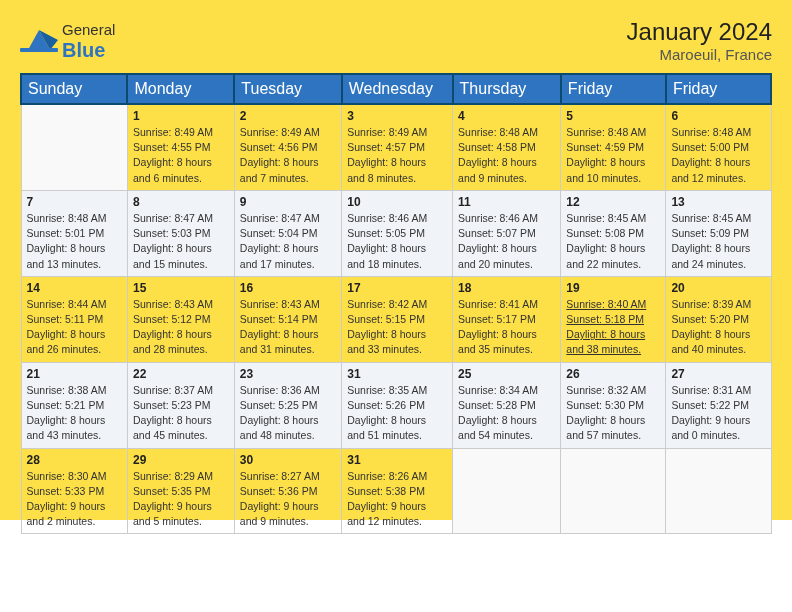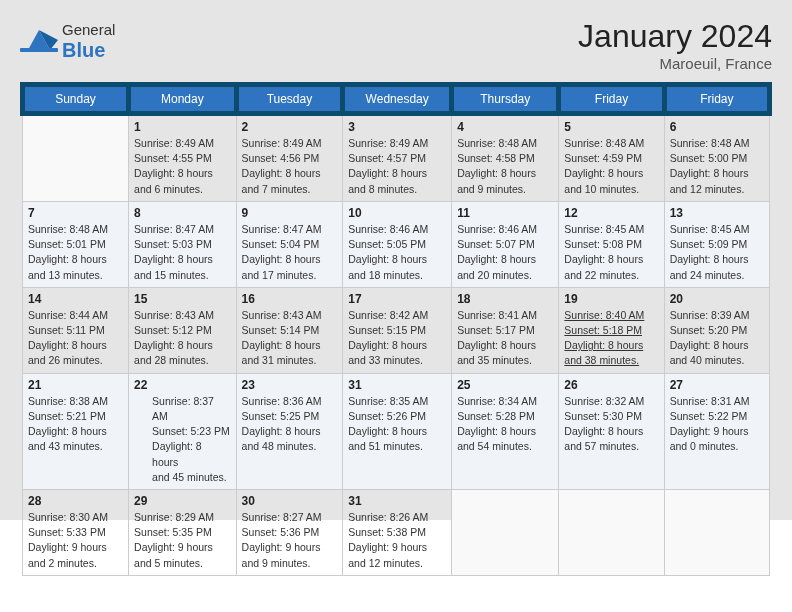--- a/index.html
+++ b/index.html
@@ -7,21 +7,21 @@
       font-family: Arial, sans-serif;
       background: #fff;
       width: 792px;
       height: 612px;
       overflow: hidden;
     }
     .page {
       width: 792px;
       height: 520px;
       padding: 18px 20px 10px 20px;
-      background: #e5e5e5;
+      background: #fde047;
     }
     .header {
       display: flex;
       justify-content: space-between;
       align-items: flex-start;
       margin-bottom: 10px;
     }
     .logo {
       display: flex;
       align-items: center;
@@ -44,41 +44,41 @@
     }
     .logo-blue {
       font-size: 20px;
       color: #2e74c0;
       font-weight: bold;
     }
     .title-block {
       text-align: right;
     }
     .month-title {
-      font-size: 32px;
+      font-size: 24px;
       font-weight: normal;
       color: #222;
     }
     .location {
       font-size: 15px;
       color: #555;
     }
     .calendar {
       width: 100%;
       border-collapse: collapse;
       font-size: 11px;
     }
     .calendar th {
       background: #2e74c0;
       color: #fff;
-      text-align: center;
+      text-align: left;
       padding: 5px 6px;
-      font-size: 12px;
+      font-size: 16px;
       font-weight: normal;
-      border: 5px solid #0c4a6e;
+      border: 2px solid #0c4a6e;
     }
     .calendar td {
       border: 1px solid #ccc;
       vertical-align: top;
       padding: 4px 5px;
       width: 113px;
       min-height: 72px;
       height: 72px;
     }
     .day-num {
@@ -285,21 +285,21 @@
         <tr class="row-shaded">
           <td>
             <span class="day-num">21</span>
             <div class="day-info" style="white-space: pre-line;">Sunrise: 8:38 AM
 Sunset: 5:21 PM
 Daylight: 8 hours
 and 43 minutes.</div>
           </td>
           <td>
             <span class="day-num">22</span>
-            <div class="day-info" style="white-space: pre-line; margin-left: 18px;">Sunrise: 8:37 AM
+            <div class="day-info" style="white-space: pre-line;">Sunrise: 8:37 AM
 Sunset: 5:23 PM
 Daylight: 8 hours
 and 45 minutes.</div>
           </td>
           <td>
             <span class="day-num">23</span>
             <div class="day-info" style="white-space: pre-line;">Sunrise: 8:36 AM
 Sunset: 5:25 PM
 Daylight: 8 hours
 and 48 minutes.</div>

